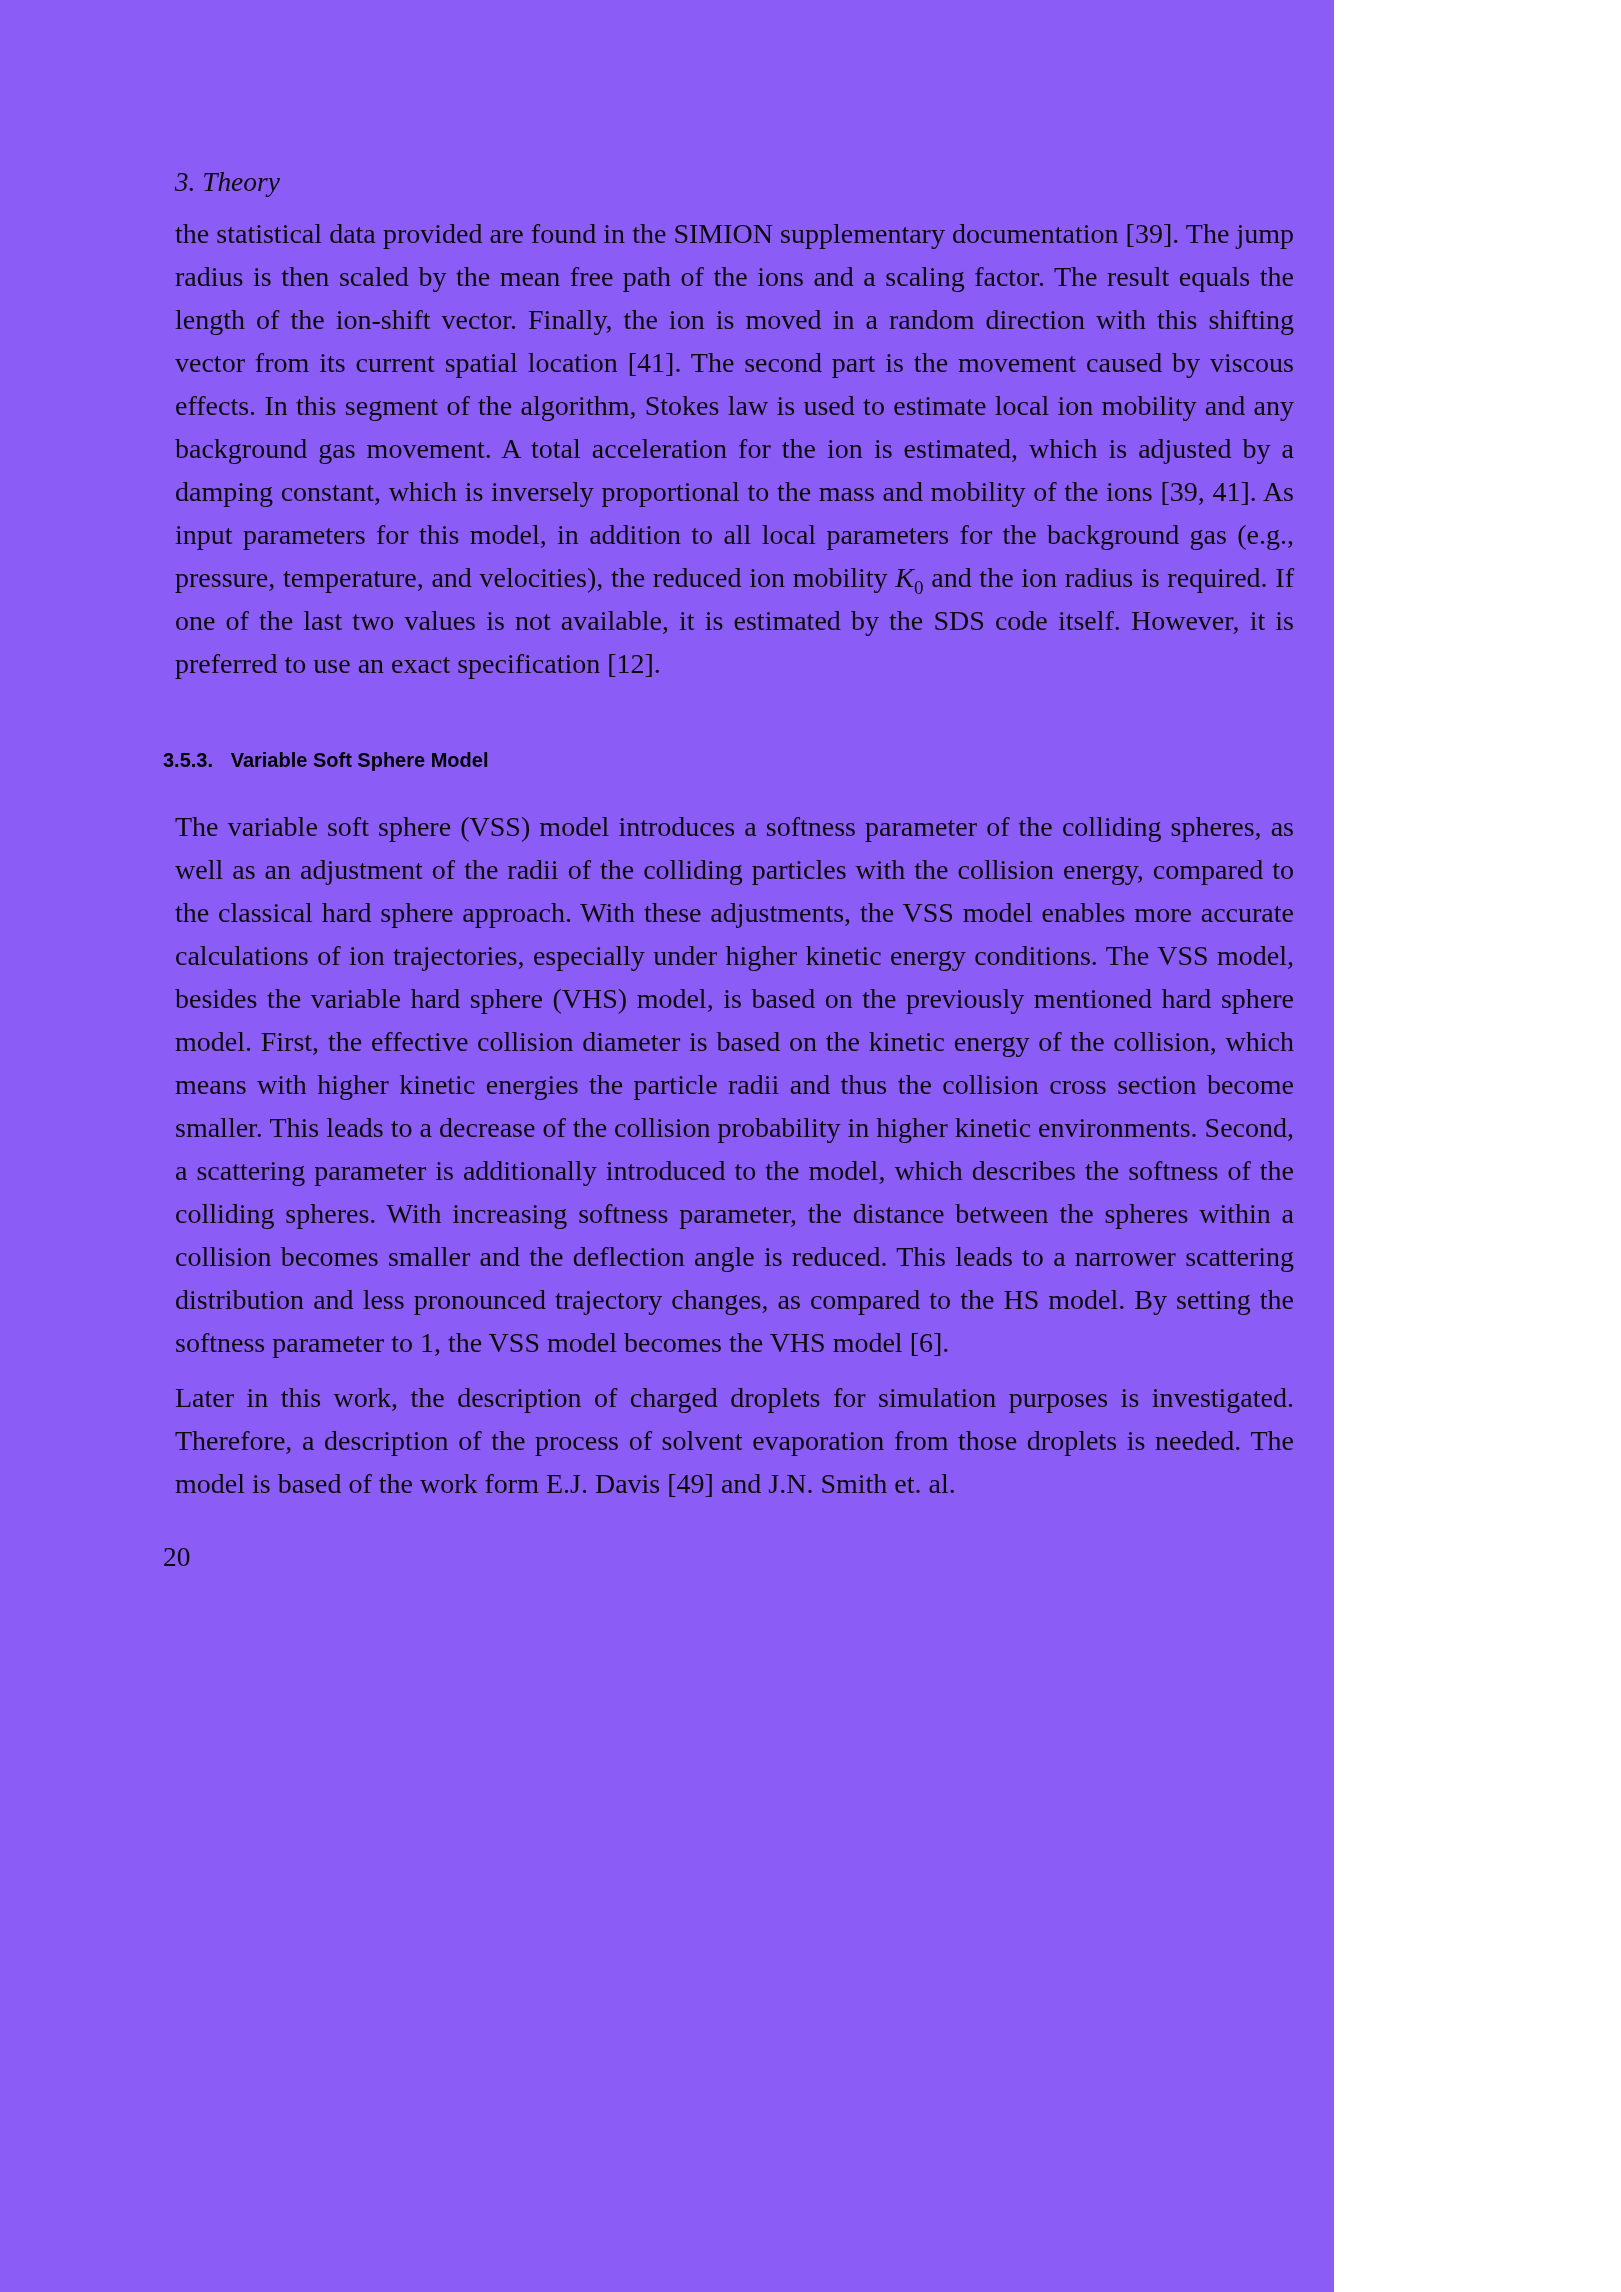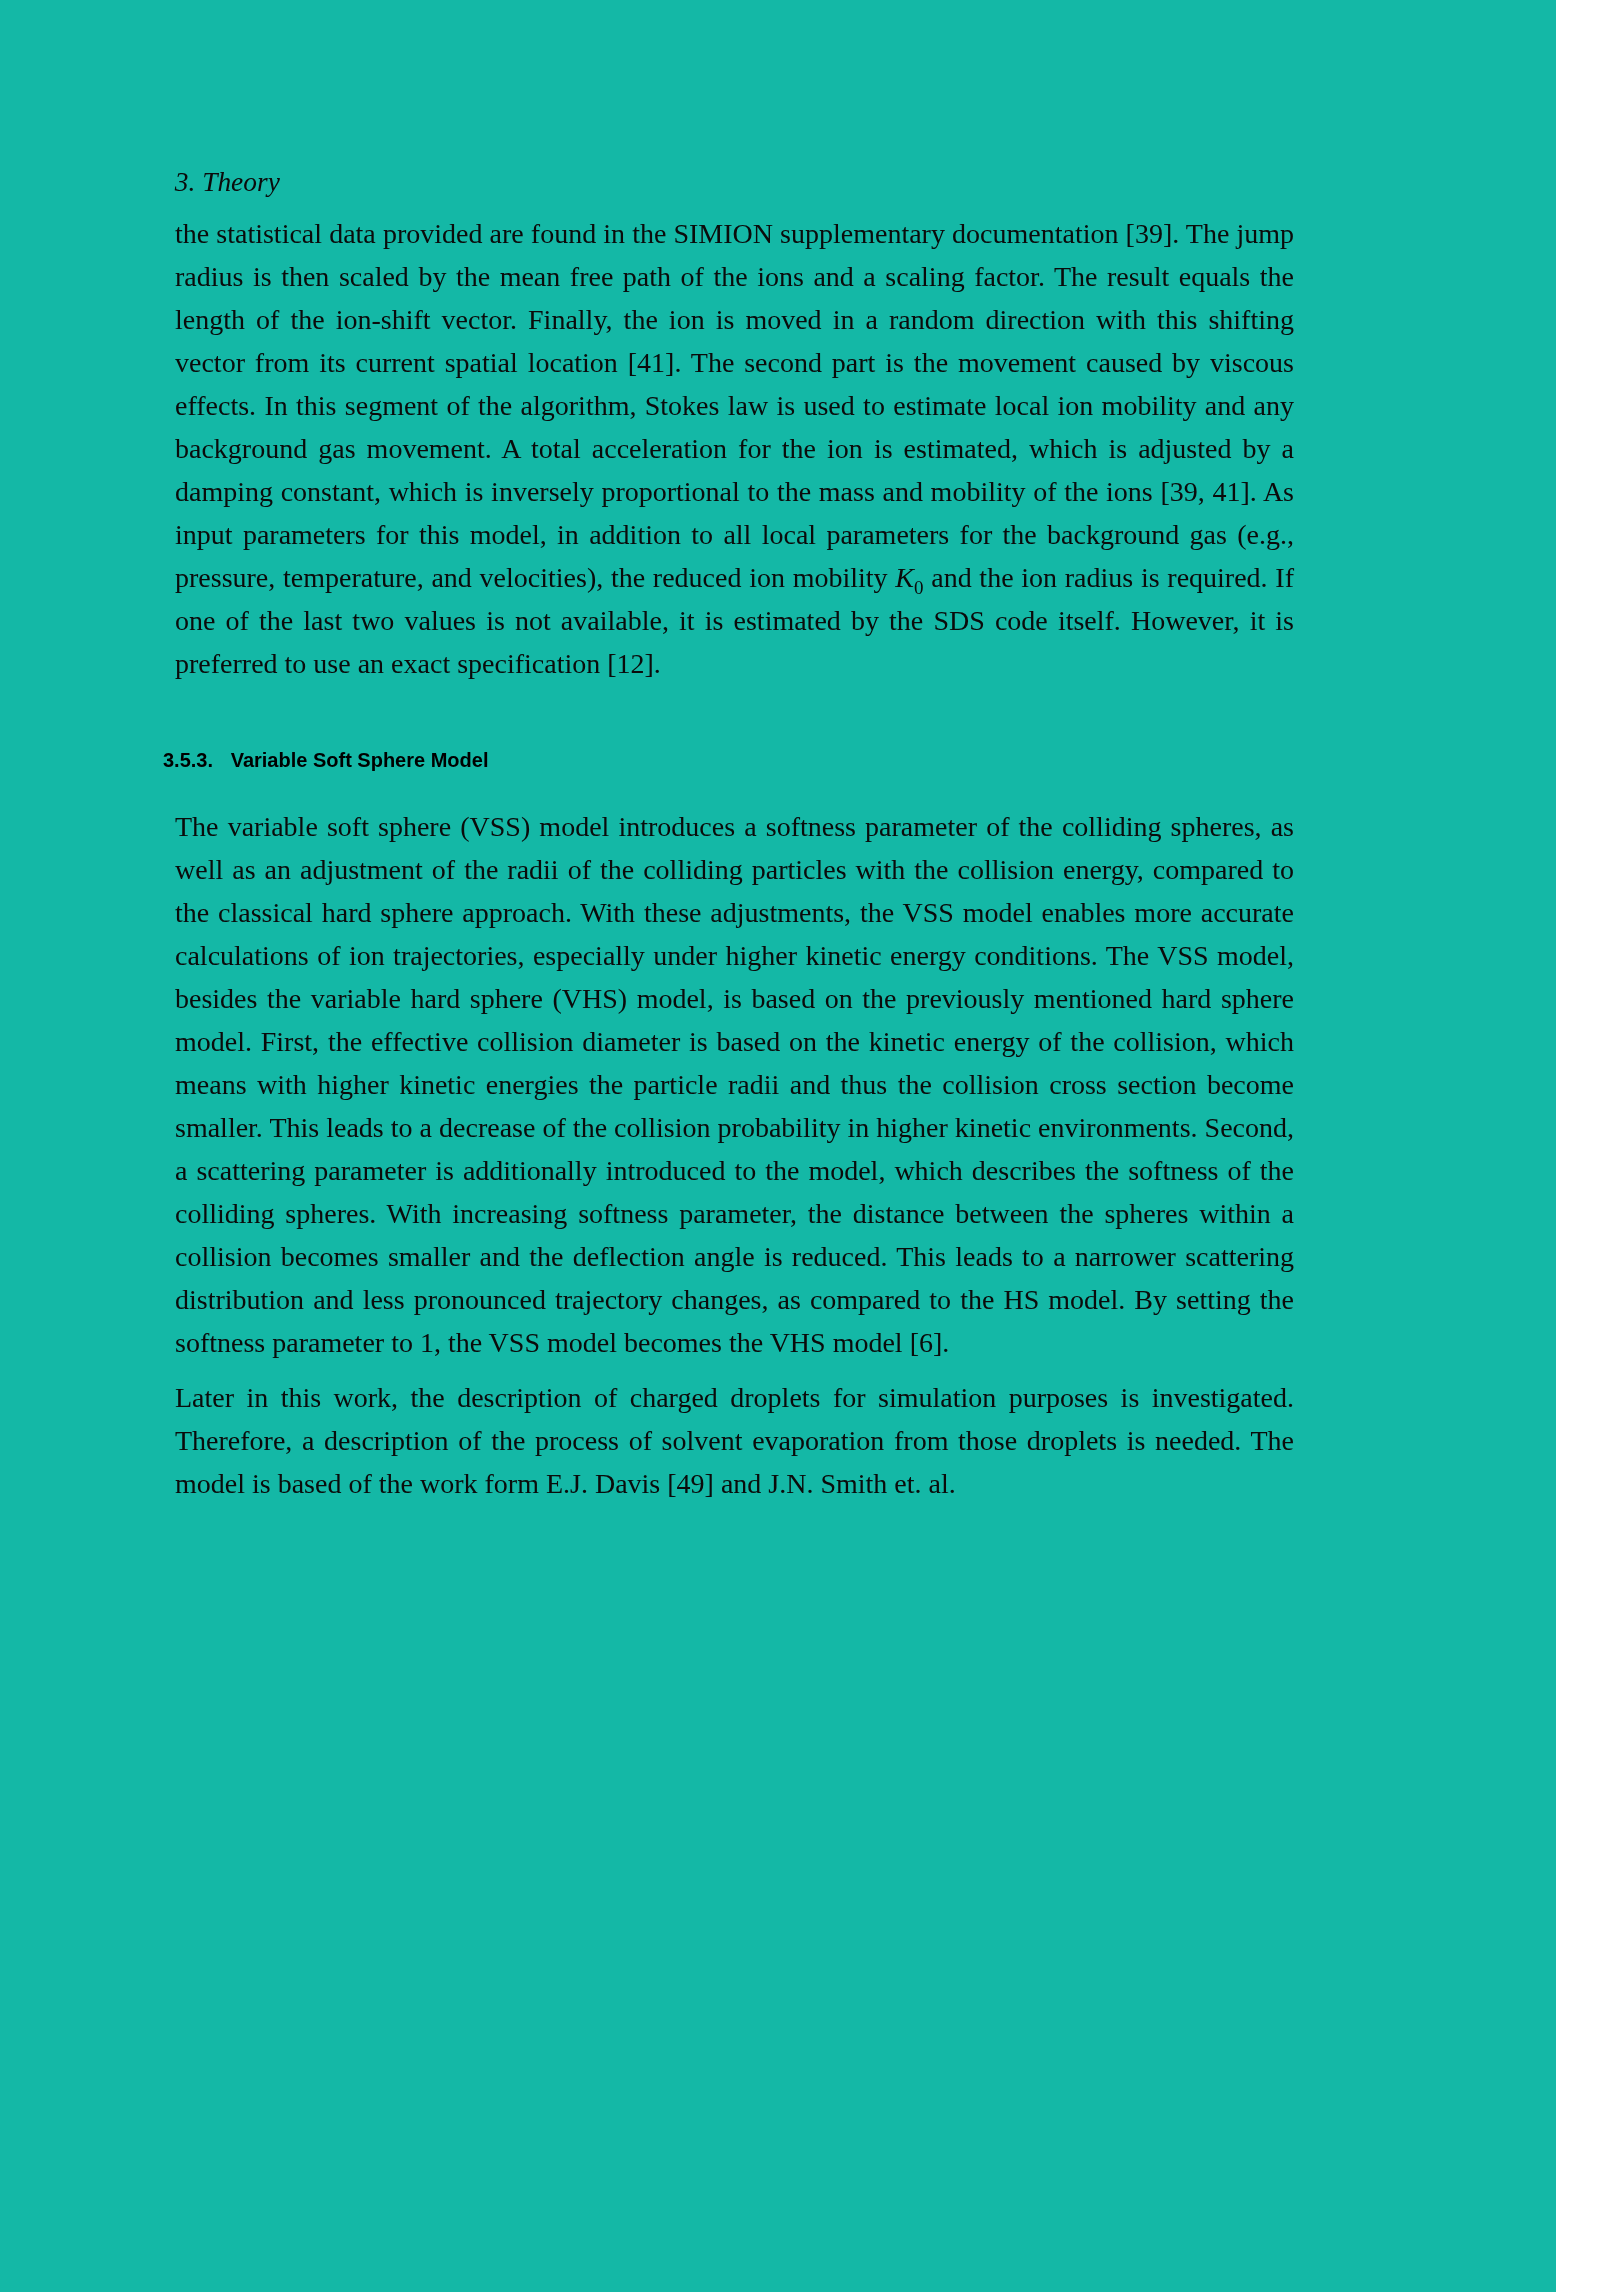--- a/index.html
+++ b/index.html
@@ -2,23 +2,23 @@
 <html lang="en"><head>
 <meta charset="utf-8">
 <style>
   html, body {
     margin: 0;
     padding: 0;
     background: #ffffff;
   }
   .page {
     position: relative;
-    width: 1556px;
+    width: 1334px;
     height: 2293px;
-    background: #14b8a6;
+    background: #8b5cf6;
     color: #0b0b0b;
     font-family: "Liberation Serif", serif;
     overflow: hidden;
   }
   .content {
     position: absolute;
     left: 163px;
     top: 165px;
     width: 1143px;
   }
@@ -84,16 +84,17 @@
 
     <p class="body-par par-intro"><span>the statistical data provided are found in the SIMION supplementary documentation [39]. The jump radius is then scaled by the mean free path of the ions and a scaling factor. The result equals the length of the ion-shift vector. Finally, the ion is moved in a random direction with this shifting vector from its current spatial location [41]. The second part is the movement caused by viscous effects. In this segment of the algorithm, Stokes law is used to estimate local ion mobility and any background gas movement. A total acceleration for the ion is estimated, which is adjusted by a damping constant, which is inversely proportional to the mass and mobility of the ions [39, 41]. As input parameters for this model, in addition to all local parameters for the background gas (e.g., pressure, temperature, and velocities), the reduced ion mobility </span><span class="math-var">K</span><sub class="math-sub">0</sub><span> and the ion radius is required. If one of the last two values is not available, it is estimated by the SDS code itself. However, it is preferred to use an exact specification [12].</span></p>
 
     <h3 class="heading-sub"><span>3.5.3.</span><span class="heading-title-sub">Variable Soft Sphere Model</span></h3>
 
     <p class="body-par">The variable soft sphere (VSS) model introduces a softness parameter of the colliding spheres, as well as an adjustment of the radii of the colliding particles with the collision energy, compared to the classical hard sphere approach. With these adjustments, the VSS model enables more accurate calculations of ion trajectories, especially under higher kinetic energy conditions. The VSS model, besides the variable hard sphere (VHS) model, is based on the previously mentioned hard sphere model. First, the effective collision diameter is based on the kinetic energy of the collision, which means with higher kinetic energies the particle radii and thus the collision cross section become smaller. This leads to a decrease of the collision probability in higher kinetic environments. Second, a scattering parameter is additionally introduced to the model, which describes the softness of the colliding spheres. With increasing softness parameter, the distance between the spheres within a collision becomes smaller and the deflection angle is reduced. This leads to a narrower scattering distribution and less pronounced trajectory changes, as compared to the HS model. By setting the softness parameter to 1, the VSS model becomes the VHS model [6].</p>
 
 
     <p class="body-par">Later in this work, the description of charged droplets for simulation purposes is investigated. Therefore, a description of the process of solvent evaporation from those droplets is needed. The model is based of the work form E.J. Davis [49] and J.N. Smith et. al.</p>
 
+    <div class="page-number">20</div>
 
   </div>
 </div>
 
 
 </body></html>

